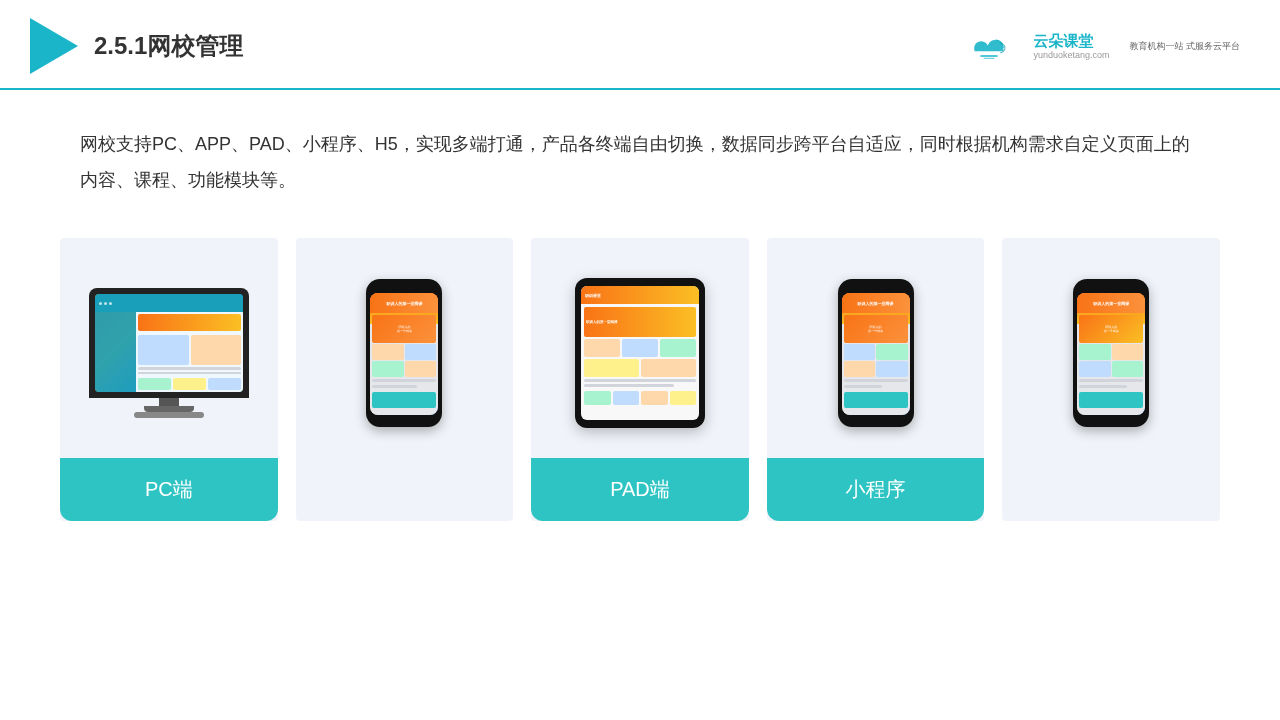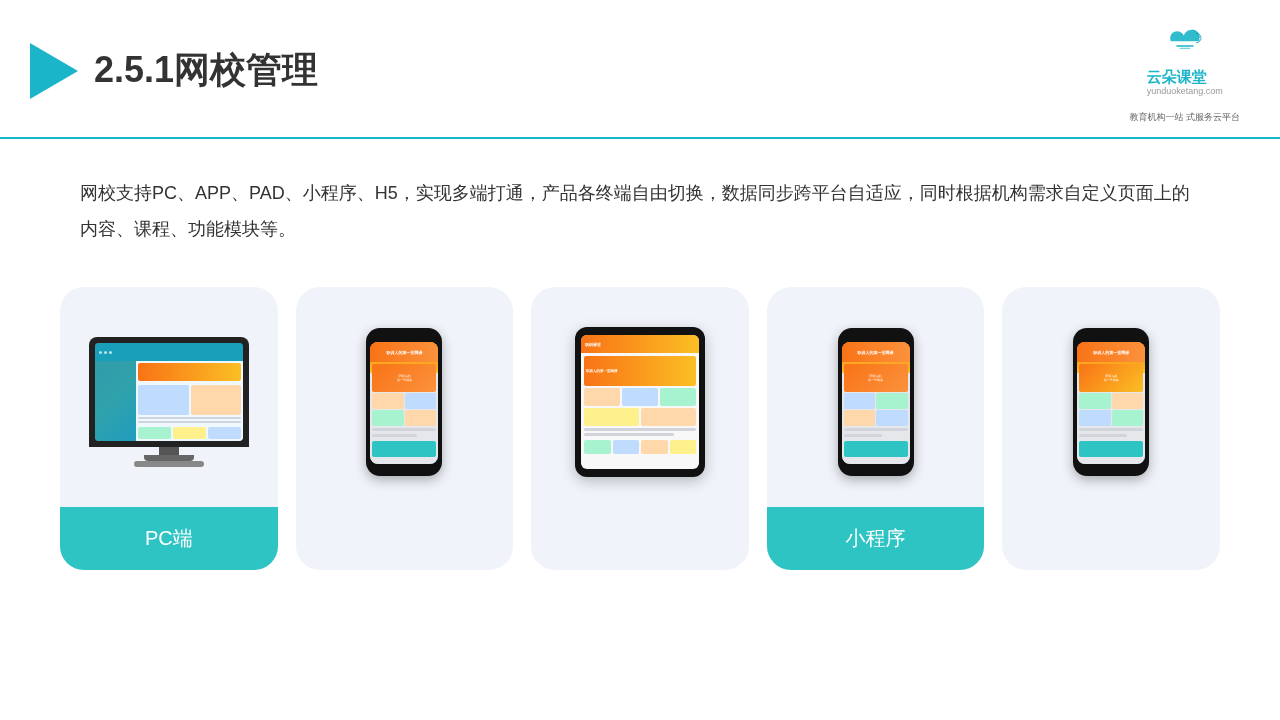--- a/index.html
+++ b/index.html
@@ -26,34 +26,33 @@
       gap: 16px;
     }
     .logo-triangle {
       width: 0;
       height: 0;
       border-top: 28px solid transparent;
       border-bottom: 28px solid transparent;
       border-left: 48px solid #1ab5c8;
     }
     .page-title {
-      font-size: 36px;
+      font-size: 24px;
       font-weight: bold;
       color: #333;
     }
     .header-right {
       display: flex;
       align-items: center;
       gap: 8px;
     }
     .brand-logo {
       display: flex;
       align-items: center;
-      gap: 14px;
-      flex-direction: column;
+      gap: 20px;
     }
     .cloud-icon-wrap {
       position: relative;
     }
     .cloud-svg {
       width: 48px;
       height: 32px;
     }
     .brand-text-block {
       display: flex;
@@ -88,21 +87,21 @@
     
     .cards-section {
       display: flex;
       justify-content: center;
       gap: 18px;
       padding: 20px 60px 0 60px;
     }
 
     .device-card {
       background: #f0f4fa;
-      border-radius: 24px;
+      border-radius: 4px;
       width: 220px;
       display: flex;
       flex-direction: column;
       align-items: center;
       overflow: hidden;
       flex: 1;
       max-width: 224px;
     }
 
     .device-image-area {
@@ -454,20 +453,21 @@
                 <div class="tablet-cell green" style="height:14px;"></div>
                 <div class="tablet-cell blue" style="height:14px;"></div>
                 <div class="tablet-cell orange" style="height:14px;"></div>
                 <div class="tablet-cell yellow" style="height:14px;"></div>
               </div>
             </div>
           </div>
         </div>
       </div>
     </div>
+    <div class="device-label">PAD端</div>
   </div>
 
   <div class="device-card">
     <div class="device-image-area">
       <div class="phone-device">
         <div class="phone-body">
           <div class="phone-notch"></div>
           <div class="phone-screen">
             <div class="phone-screen-inner">
               <div class="phone-header-bar">

